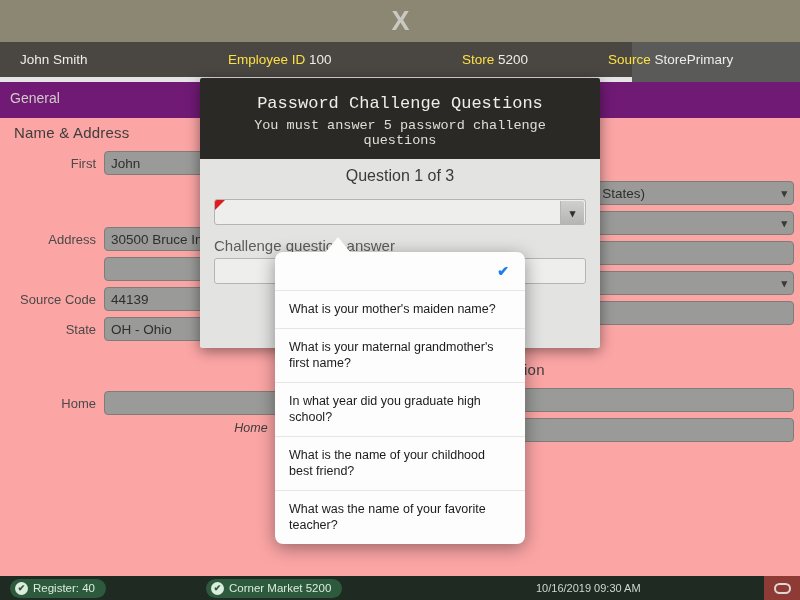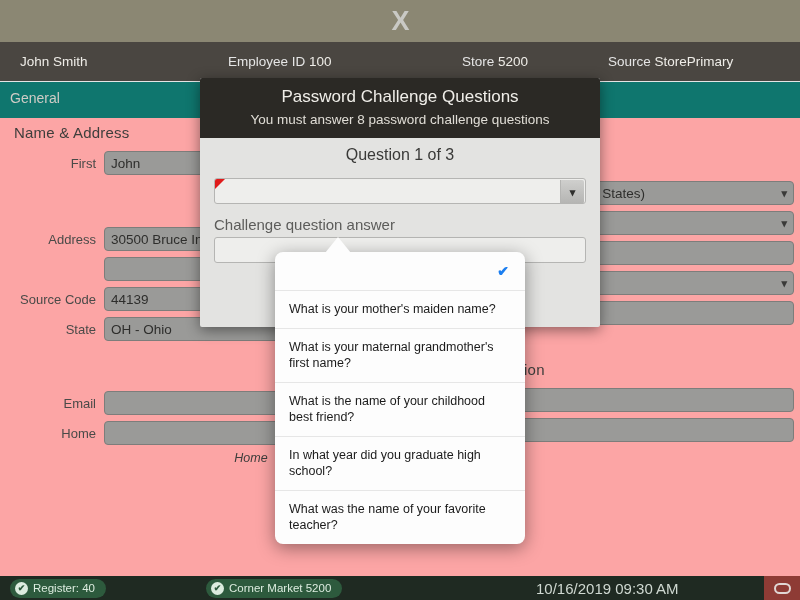--- a/index.html
+++ b/index.html
@@ -17,38 +17,38 @@
     background: #8b8773;
     display: flex; align-items: center; justify-content: center;
   }
   .brand-logo {
     font-size: 27px; font-weight: bold; color: #c9c9c4;
     letter-spacing: -1px; line-height: 1;
   }
 
   
   .header-bar {
-    position: absolute; top: 42px; left: 0; width: 800px; height: 40px;
+    position: absolute; top: 42px; left: 0; width: 632px; height: 40px;
     background: #4a4641;
     display: flex; align-items: center;
     color: #d8d6d0; font-size: 13.5px;
-    border-bottom: 1px solid #e5e5e5;
+    border-bottom: 5px solid #e5e5e5;
   }
   .hdr-cell { position: absolute; white-space: nowrap; }
-  .hdr-cell .lbl { color: #e5e5e5; }
+  .hdr-cell .lbl { color: #fde047; }
   .hdr-cell .val { color: #efede8; }
   .hdr-user  { left: 20px; }
   .hdr-emp   { left: 228px; }
   .hdr-store { left: 462px; }
   .hdr-src   { left: 608px; }
 
   
   .tab-strip {
     position: absolute; top: 82px; left: 0; width: 800px; height: 36px;
-    background: #0f766e;
+    background: #701a75;
   }
   .tab-item {
     position: absolute; left: 10px; top: 8px;
     color: #cfccc6; font-size: 14px;
   }
 
   
   .form-body {
     position: absolute; top: 118px; left: 0; width: 800px; height: 458px;
     background: #fca5a5;
@@ -94,41 +94,42 @@
     background: #2d5a3d; color: #dcecdf; font-size: 11.5px;
     border-radius: 11px; padding: 3px 11px 3px 5px; margin-left: 10px;
   }
   .pill .chk {
     width: 13px; height: 13px; border-radius: 50%;
     background: #dcecdf; color: #2d5a3d;
     font-size: 9px; line-height: 13px; text-align: center; font-weight: bold;
   }
   .pill-2 { margin-left: 100px; }
   .status-time {
-    position: absolute; left: 536px; color: #cfd8d1; font-size: 15px;
+    position: absolute; left: 536px; color: #cfd8d1; font-size: 11px;
   }
   .status-corner {
     position: absolute; right: 0; top: 0; width: 36px; height: 24px;
     background: #8e3b35; display: flex; align-items: center; justify-content: center;
   }
   .status-corner .oval {
     width: 17px; height: 11px; border: 2px solid #e0d6d4; border-radius: 6px;
   }
 
   
   .modal {
     position: absolute; left: 200px; top: 78px; width: 400px;
     background: #e3e3e1;
     box-shadow: 0 3px 14px rgba(0,0,0,.45);
     border-radius: 2px;
   }
   .modal-head {
     background: #2b2925; color: #f0eee9;
-    padding: 9px 14px 11px; text-align: center;
+    padding: 16px 14px 11px; text-align: center;
     border-radius: 2px 2px 0 0;
+    font-family: Liberation Mono, monospace;
   }
   .modal-title { font-size: 17px; margin-bottom: 5px; }
   .modal-sub   { font-size: 13.5px; color: #e0ddd6; }
   .modal-body  { padding: 8px 14px 14px; }
   .q-counter   { text-align: center; font-size: 16px; color: #3a3a38; margin-bottom: 14px; }
   .field-label { font-size: 15px; color: #5c5c5a; margin-bottom: 4px; }
 
   .req-wrap { position: relative; margin-bottom: 12px; }
   .req-input {
     width: 100%; height: 26px;
@@ -233,24 +234,20 @@
         <div class="fcontrol">44139</div>
       </div>
       <div class="frow">
         <div class="flabel">State</div>
         <div class="fcontrol">OH - Ohio</div>
       </div>
 
       <div style="height:44px"></div>
 
       <div class="frow">
-        <div class="flabel">Email</div>
-        <div class="fcontrol"></div>
-      </div>
-      <div class="frow">
         <div class="flabel">Home</div>
         <div class="fcontrol"></div>
       </div>
       <div class="fhint">Home</div>
     </div>
 
     <div class="panel panel-right">
       <div class="section-title">Personal Information</div>
 
       <div class="frow">
@@ -298,21 +295,21 @@
       <div class="frow">
         <div class="flabel">Phone</div>
         <div class="fcontrol"></div>
       </div>
     </div>
   </div>
 
   <div class="modal">
     <div class="modal-head">
       <div class="modal-title">Password Challenge Questions</div>
-      <div class="modal-sub">You must answer 8 password challenge questions</div>
+      <div class="modal-sub">You must answer 5 password challenge questions</div>
     </div>
     <div class="modal-body">
       <div class="q-counter">Question 1 of 3</div>
 
       <div class="req-wrap">
         <div class="req-input">
           <span class="req-flag"></span>
           <span></span>
           <span class="sel-caret">▾</span>
         </div>
@@ -329,22 +326,22 @@
     </div>
   </div>
 
   <div class="dd-arrow"></div>
   <div class="dropdown">
     <div class="dd-item selected">
       <span class="dd-check">✔</span>
     </div>
     <div class="dd-item">What is your mother's maiden name?</div>
     <div class="dd-item">What is your maternal grandmother's first name?</div>
+    <div class="dd-item">In what year did you graduate high school?</div>
     <div class="dd-item">What is the name of your childhood best friend?</div>
-    <div class="dd-item">In what year did you graduate high school?</div>
     <div class="dd-item">What was the name of your favorite teacher?</div>
 
   </div>
 
   <div class="status-bar">
     <div class="pill">
       <span class="chk">✔</span>
       <span>Register: 40</span>
     </div>
     <div class="pill pill-2">

